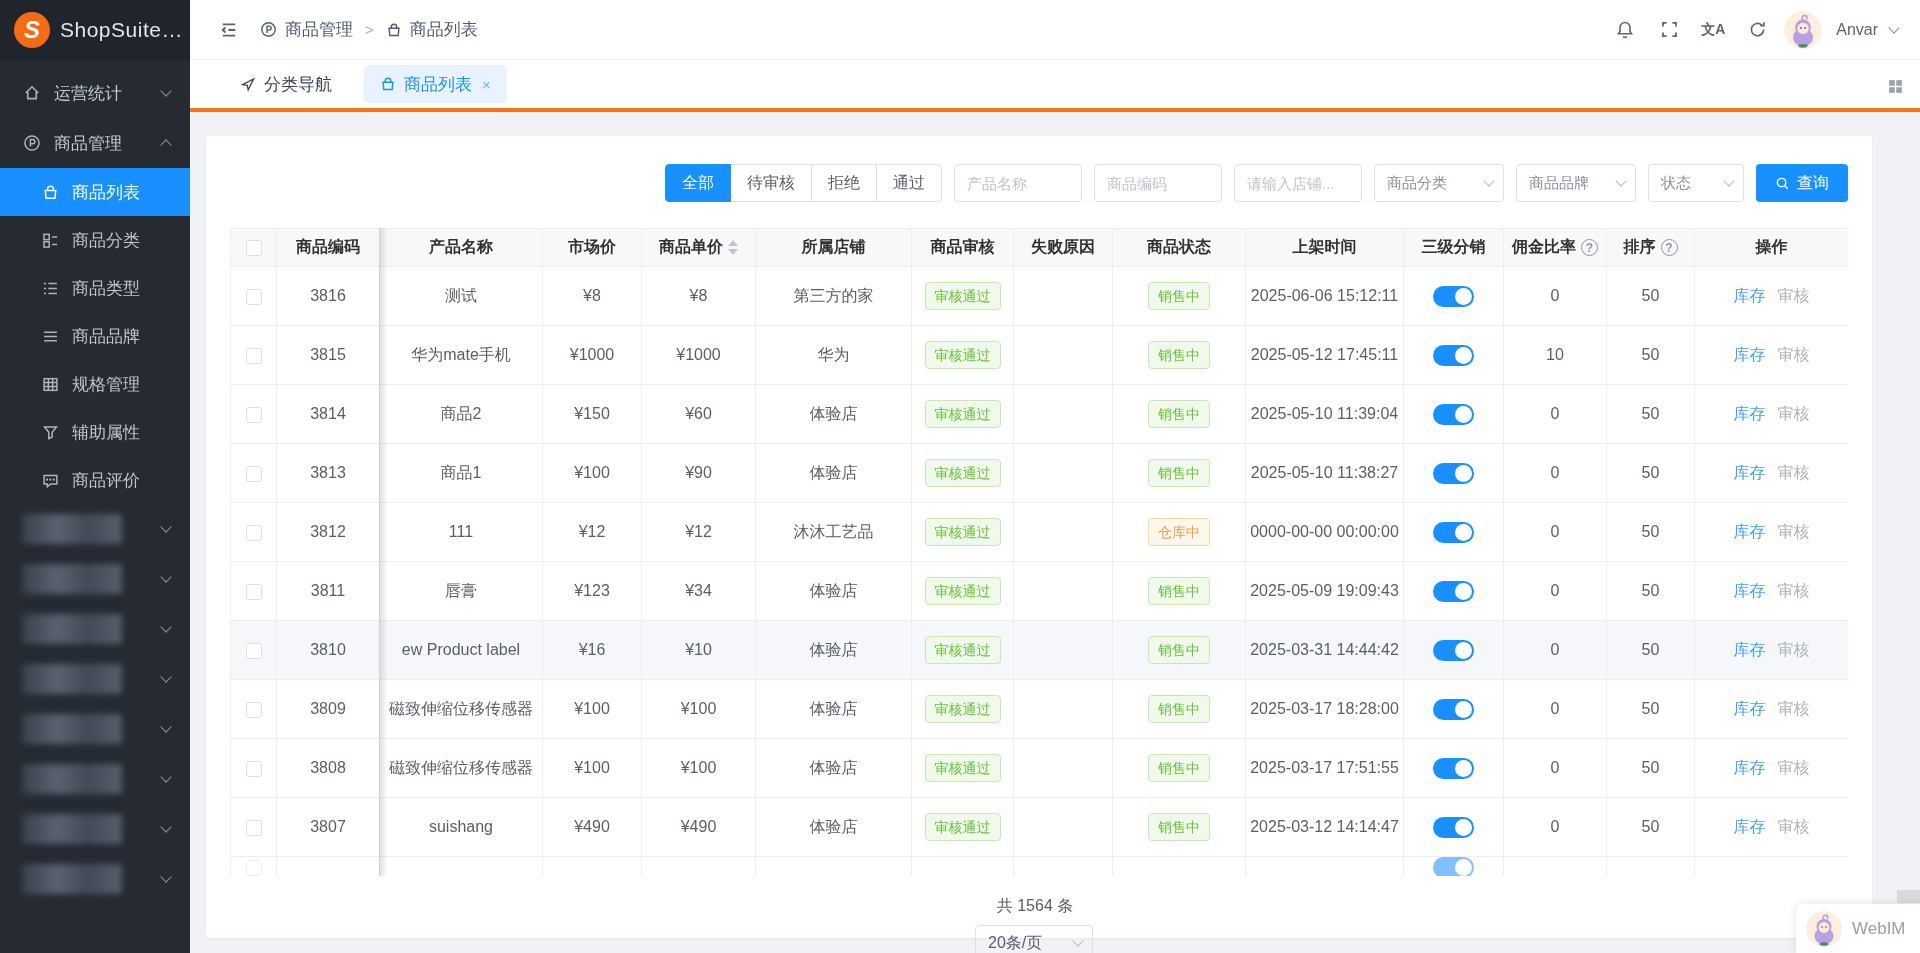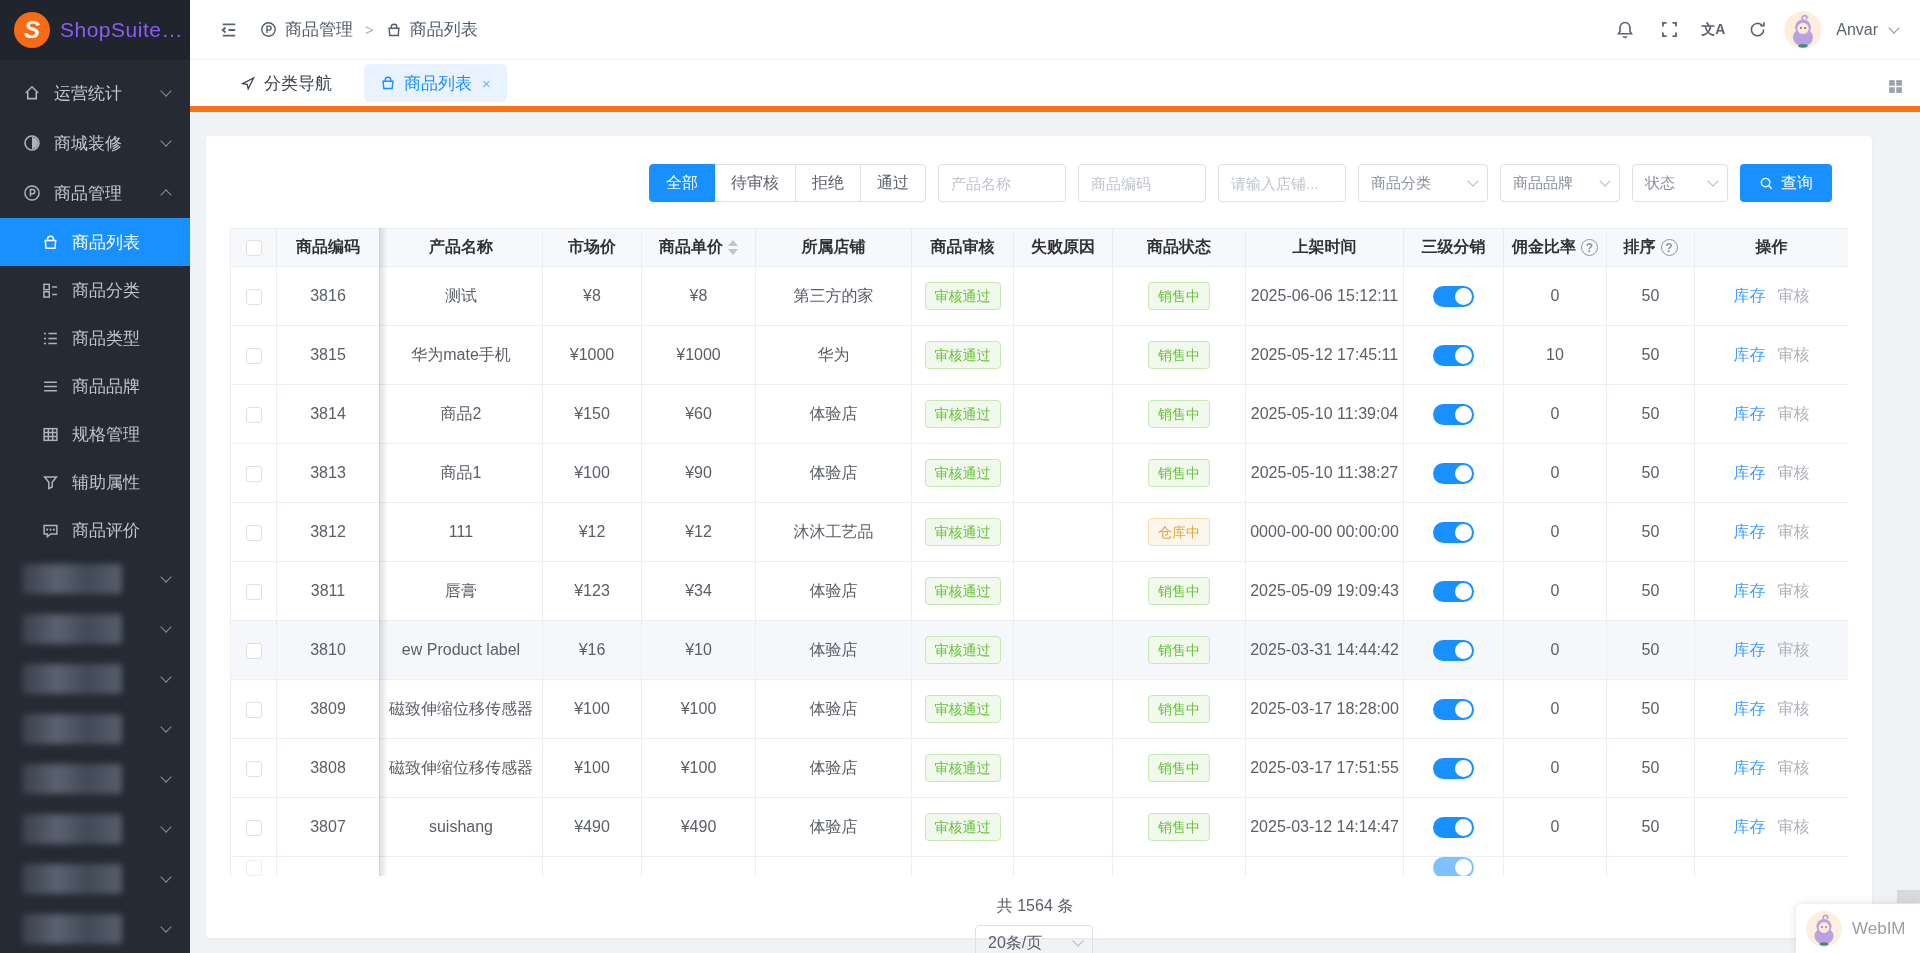--- a/index.html
+++ b/index.html
@@ -3,21 +3,21 @@
 <meta charset="utf-8">
 <style>
   * { margin:0; padding:0; box-sizing:border-box; }
   html,body { width:1920px; height:953px; overflow:hidden; font-family:"Liberation Sans","DejaVu Sans",sans-serif; background:#f0f2f5; }
   .app { display:flex; width:1920px; height:953px; }
 
   
   .sidebar { width:190px; height:953px; background:#252a33; flex:0 0 190px; overflow:hidden; }
   .logo { height:60px; display:flex; align-items:center; gap:10px; padding-left:14px; background:#20252d; }
   .logo-badge { width:36px; height:36px; border-radius:50%; background:#f76b14; color:#fff; font-weight:bold; font-style:italic; font-size:24px; display:flex; align-items:center; justify-content:center; }
-  .logo-text { color:#8b5cf6; font-size:21px; font-weight:500; letter-spacing:.5px; }
+  .logo-text { color:#e5e5e5; font-size:21px; font-weight:500; letter-spacing:.5px; }
   .menu { padding-top:8px; }
   .menu-item { height:50px; display:flex; align-items:center; padding:0 20px 0 22px; color:#c3c9d2; font-size:17px; cursor:pointer; }
   .menu-item .mi-icon { width:20px; height:20px; margin-right:12px; display:flex; align-items:center; justify-content:center; color:#aeb4bd; }
   .menu-item .lbl { flex:1; }
   .chev { width:8px; height:8px; border-right:1.6px solid #8a919c; border-bottom:1.6px solid #8a919c; transform:rotate(45deg); margin-top:-4px; }
   .chev.up { transform:rotate(225deg); margin-top:4px; }
   .submenu .menu-item { padding-left:40px; height:48px; font-size:17px; color:#bfc5cd; }
   .submenu .menu-item.active { background:#1890ff; color:#fff; }
   .submenu .menu-item.active .mi-icon { color:#fff; }
   .redacted { height:50px; display:flex; align-items:center; padding:0 20px 0 22px; }
@@ -30,33 +30,33 @@
   .icon-btn { width:34px; height:34px; display:flex; align-items:center; justify-content:center; color:#5c6370; cursor:pointer; }
   .crumb { display:flex; align-items:center; gap:8px; margin-left:14px; color:#515a6e; font-size:17px; }
   .crumb .sep { color:#a8aeb8; margin:0 4px; font-size:15px; }
   .crumb .ci { display:flex; align-items:center; color:#515a6e; }
   .topbar-right { margin-left:auto; display:flex; align-items:center; gap:10px; }
   .txt-icon { font-size:14px; font-weight:bold; color:#5c6370; }
   .avatar { width:38px; height:38px; border-radius:50%; overflow:hidden; flex:0 0 38px; }
   .username { color:#5c6370; font-size:16px; margin-left:4px; }
   .topbar-right .chev { margin-left:2px; }
 
-  .tabbar { height:52px; background:#fff; border-bottom:6px solid #f97316; display:flex; align-items:center; padding-left:34px; position:relative; }
+  .tabbar { height:52px; background:#fff; border-bottom:4px solid #f97316; display:flex; align-items:center; padding-left:34px; position:relative; }
   .tab { display:flex; align-items:center; gap:8px; height:38px; padding:0 16px; font-size:17px; color:#3c4350; border-radius:5px; cursor:pointer; }
   .tab.active { background:#e8f3ff; color:#1890ff; margin-left:16px; }
   .tab .close { font-size:15px; color:#6fb5f7; margin-left:2px; cursor:pointer; }
   .tab-extra { position:absolute; right:16px; top:0; height:52px; display:flex; align-items:center; cursor:pointer; }
 
   .notice { position:absolute; left:306px; top:73px; z-index:6; color:#f3473c; font-size:19px; line-height:29px; white-space:nowrap; pointer-events:none; }
 
   .content { flex:1; background:#f0f2f5; position:relative; }
   .card { position:absolute; left:16px; right:48px; top:24px; height:802px; background:#fff; border-radius:4px; box-shadow:0 1px 3px rgba(0,0,0,.05); }
 
   
-  .filters { display:flex; justify-content:flex-end; align-items:center; gap:12px; padding:28px 40px 0 24px; }
+  .filters { display:flex; justify-content:flex-end; align-items:center; gap:12px; padding:28px 24px 0 24px; }
   .seg-group { display:flex; }
   .seg { height:38px; padding:0 16px; border:1px solid #dcdfe6; background:#fff; color:#5a5e66; font-size:16px; display:flex; align-items:center; cursor:pointer; margin-left:-1px; }
   .seg:first-child { border-radius:4px 0 0 4px; margin-left:0; }
   .seg:last-child { border-radius:0 4px 4px 0; }
   .seg.active { background:#1890ff; border-color:#1890ff; color:#fff; z-index:1; }
   .f-input { width:128px; height:38px; border:1px solid #dcdfe6; border-radius:4px; padding:0 12px; font-size:15px; color:#5a5e66; outline:none; font-family:inherit; }
   .f-input::placeholder { color:#bfc4cc; }
   .f-select { height:38px; border:1px solid #dcdfe6; border-radius:4px; padding:0 10px 0 12px; font-size:15px; color:#8a909b; display:flex; align-items:center; justify-content:space-between; cursor:pointer; background:#fff; }
   .f-select .chev { border-color:#b6bcc6; }
   .w130 { width:130px; } .w120 { width:120px; } .w96 { width:96px; }
@@ -120,30 +120,20 @@
     </div>
     <nav class="menu">
       <div class="menu-item">
         <span class="mi-icon">
           <svg width="18" height="18" viewBox="0 0 16 16" fill="none" stroke="currentColor" stroke-width="1.4">
               <path d="M2.5 8 8 2.5 13.5 8"></path>
               <path d="M4.2 7.2V13h7.6V7.2"></path>
             </svg>
         </span>
         <span class="lbl">运营统计</span>
-        <span class="chev"></span>
-      </div>
-      <div class="menu-item">
-        <span class="mi-icon">
-          <svg width="18" height="18" viewBox="0 0 16 16">
-              <circle cx="8" cy="8" r="6.2" fill="none" stroke="currentColor" stroke-width="1.4"></circle>
-              <path d="M8 2.6 A5.4 5.4 0 0 1 8 13.4 Z" fill="currentColor"></path>
-            </svg>
-        </span>
-        <span class="lbl">商城装修</span>
         <span class="chev"></span>
       </div>
       <div class="menu-item">
         <span class="mi-icon">
           <svg width="18" height="18" viewBox="0 0 16 16" fill="none" stroke="currentColor" stroke-width="1.3">
               <circle cx="8" cy="8" r="6.3"></circle>
               <path d="M6.6 11.2V4.8h2a1.9 1.9 0 1 1 0 3.8h-2"></path>
             </svg>
         </span>
         <span class="lbl">商品管理</span>

